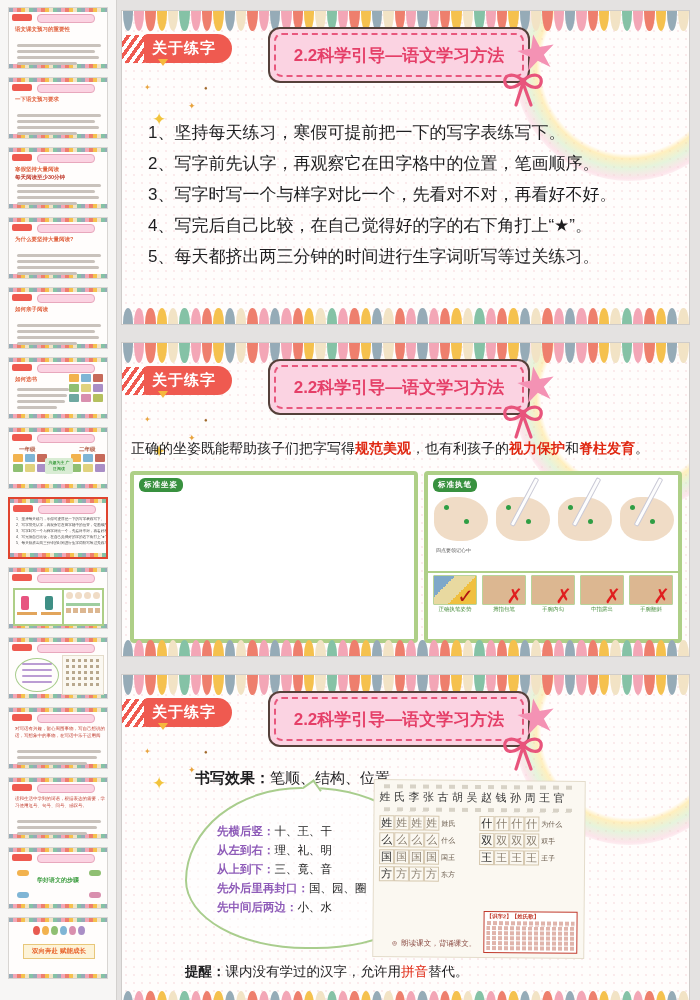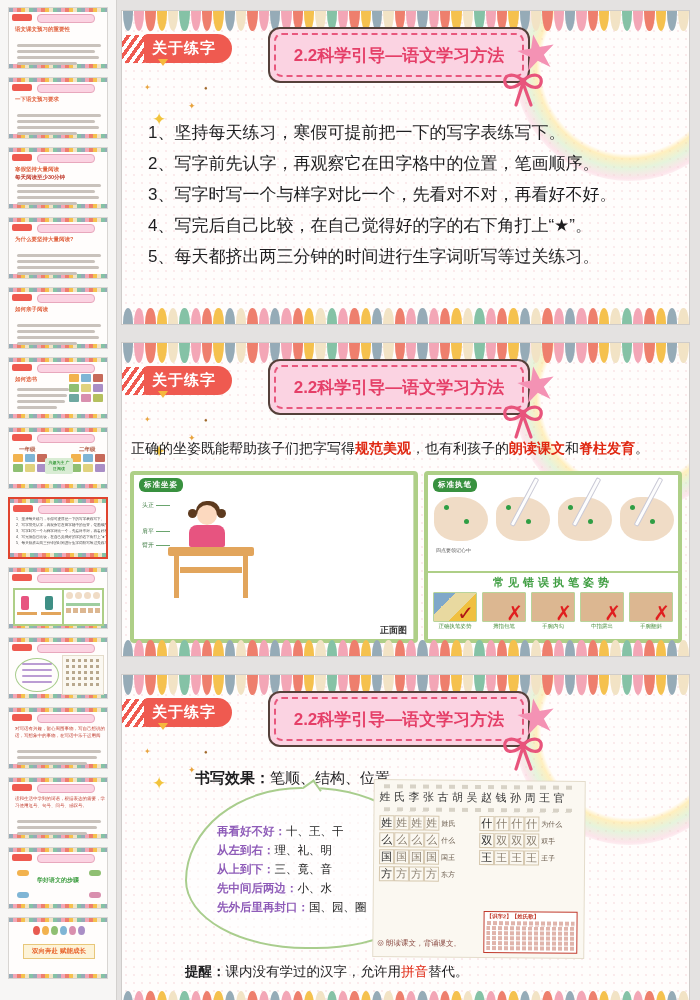--- a/index.html
+++ b/index.html
@@ -118,21 +118,21 @@
     box-shadow:0 0 0 1px #e4dccb;z-index:4;padding:4px 5px;box-sizing:border-box;transform:rotate(.5deg);}
   .sheet-pinyin{height:4px;margin:0 4px 1px 4px;background:repeating-linear-gradient(90deg,#c8c2b4 0 6px,transparent 6px 13px);opacity:.7;}
   .sheet-head{font-family:"Liberation Serif","DejaVu Serif",serif;font-size:11px;color:#3a3a3a;letter-spacing:3.5px;white-space:nowrap;}
   .sheet-grid{display:flex;margin-top:4px;}
   .sg-col{flex:1;}
   .srow{display:flex;align-items:center;margin-bottom:2px;}
   .scell{width:15px;height:15px;border:1px solid #d5c7ae;box-sizing:border-box;
     font-family:"Liberation Serif","DejaVu Serif",serif;font-size:11px;line-height:13px;text-align:center;color:#2c2c2c;}
   .scell.faint{color:#8a7f6f;}
   .stail{font-size:7px;color:#6b5d4f;margin-left:2px;white-space:nowrap;}
-  .sheet-cap{position:absolute;left:4px;bottom:8px;font-size:7.5px;color:#8a4a42;}
+  .sheet-cap{position:absolute;left:19px;bottom:8px;font-size:7.5px;color:#8a4a42;font-family:Liberation Mono, monospace;}
   .sbox{position:absolute;right:6px;bottom:4px;width:88px;border:1px solid #c0392b;background:#fff;padding:1px 2px;}
   .sbox-title{font-size:5.5px;color:#c0392b;font-weight:bold;white-space:nowrap;}
   .sbox-row{height:4px;margin:1px 0;background:repeating-linear-gradient(90deg,#e0b4ab 0 4px,transparent 4px 6px);}
   .reminder{position:absolute;left:63px;top:288px;font-size:13.5px;color:#1d1d1f;z-index:4;white-space:nowrap;}
   .reminder .bold{font-weight:bold;}
   .reminder .em{color:#e02812;}
 </style>
 </head>
 <body>
 
@@ -558,43 +558,25 @@
       <path d="M23 14 L16 36 M23 14 L31 36" stroke="#e8547c" stroke-width="3.2" fill="none" stroke-linecap="round"></path>
     </svg>
   </div>
   <div class="sparkles">
     <span class="sp1">✦</span>
           <span class="sp2">✦</span>
           <span class="sp3">✦</span>
           <span class="sp4">●</span>
   </div>
 
-      <div class="intro" id="introLine"><span>正确的坐姿既能帮助孩子们把字写得</span><span class="em">规范美观</span><span>，也有利孩子的</span><span class="em">朗读课文</span><span>和</span><span class="em">脊柱发育</span><span>。</span></div>
+      <div class="intro" id="introLine"><span>正确的坐姿既能帮助孩子们把字写得</span><span class="em">规范美观</span><span>，也有利孩子的</span><span class="em">视力保护</span><span>和</span><span class="em">脊柱发育</span><span>。</span></div>
 
       <div class="figure">
         <div class="panel panel-sit">
           <span class="badge">标准坐姿</span>
-          <div class="half front">
-            <div id="frontLabels">
-                <span class="pose-label" style="left: 8px; top: 26px;">头正</span>
-                <span class="pose-label" style="left: 8px; top: 52px;">肩平</span>
-                <span class="pose-label" style="left: 8px; top: 66px;">臂开</span>
-              </div>
-
-            <div class="kid-hair" style="left:62px;top:26px;"></div>
-            <div class="pig" style="left:54px;top:34px;"></div>
-              <div class="pig" style="left:83px;top:34px;"></div>
-            <div class="kid-head" style="left:63px;top:30px;"></div>
-            <div class="kid-body" style="left:55px;top:50px;width:36px;height:22px;background:#e75480;"></div>
-            <div class="desk" style="left:34px;top:72px;width:86px;height:9px;border-radius:2px;"></div>
-            <div class="desk" style="left:40px;top:81px;width:5px;height:42px;"></div>
-            <div class="desk" style="left:109px;top:81px;width:5px;height:42px;"></div>
-            <div class="desk" style="left:46px;top:92px;width:62px;height:6px;"></div>
-            <span class="caption">正面图</span>
-          </div>
         </div>
 
         <div class="panel panel-pen">
           <span class="badge">标准执笔</span>
           <div class="hand-row" id="handRow">
               <div class="hand">
                 <span class="dotg" style="left: 10px; top: 8px;"></span>
                 <span class="dotg" style="left: 30px; top: 22px;"></span>
               </div>
               <div class="hand">
@@ -608,21 +590,20 @@
                 <span class="dotg" style="left: 30px; top: 22px;"></span>
               </div>
               <div class="hand">
                 <div class="pen"></div>
                 <span class="dotg" style="left: 10px; top: 8px;"></span>
                 <span class="dotg" style="left: 30px; top: 22px;"></span>
               </div>
             </div>
           <span class="hand-cap" style="left:8px;">四点要领记心中</span>
           <div class="err">
-            <div class="err-title">常见错误执笔姿势</div>
             <div class="err-row" id="errRow">
                 <div class="err-cell">
                   <div class="err-img ok">
                     <span class="mark v">✓</span>
                   </div>
                   <div class="err-lab">正确执笔姿势</div>
                 </div>
                 <div class="err-cell">
                   <div class="err-img">
                     <span class="mark x">✗</span>
@@ -779,25 +760,25 @@
     <span class="sp1">✦</span>
           <span class="sp2">✦</span>
           <span class="sp3">✦</span>
           <span class="sp4">●</span>
   </div>
 
       <div class="heading">
         <b>书写效果：</b><span>笔顺、结构、位置</span>
       </div>
       <div class="bubble" id="bubble">
-          <div class="rule-line"><span class="lab">再看好不好：</span><span>十、王、干</span></div>
+          <div class="rule-line"><span class="lab">先横后竖：</span><span>十、王、干</span></div>
           <div class="rule-line"><span class="lab">从左到右：</span><span>理、礼、明</span></div>
           <div class="rule-line"><span class="lab">从上到下：</span><span>三、竟、音</span></div>
+          <div class="rule-line"><span class="lab">先外后里再封口：</span><span>国、园、圈</span></div>
           <div class="rule-line"><span class="lab">先中间后两边：</span><span>小、水</span></div>
-          <div class="rule-line"><span class="lab">先外后里再封口：</span><span>国、园、圈</span></div>
         </div>
 
       <div class="sheet">
         <div class="sheet-pinyin"></div>
         <div class="sheet-head">姓氏李张古胡吴赵钱孙周王官</div>
         <div class="sheet-pinyin" style="margin-top:3px"></div>
         <div class="sheet-grid">
           <div class="sg-col" id="gridLeft">
               <div class="srow">
                 <span class="scell">姓</span>

